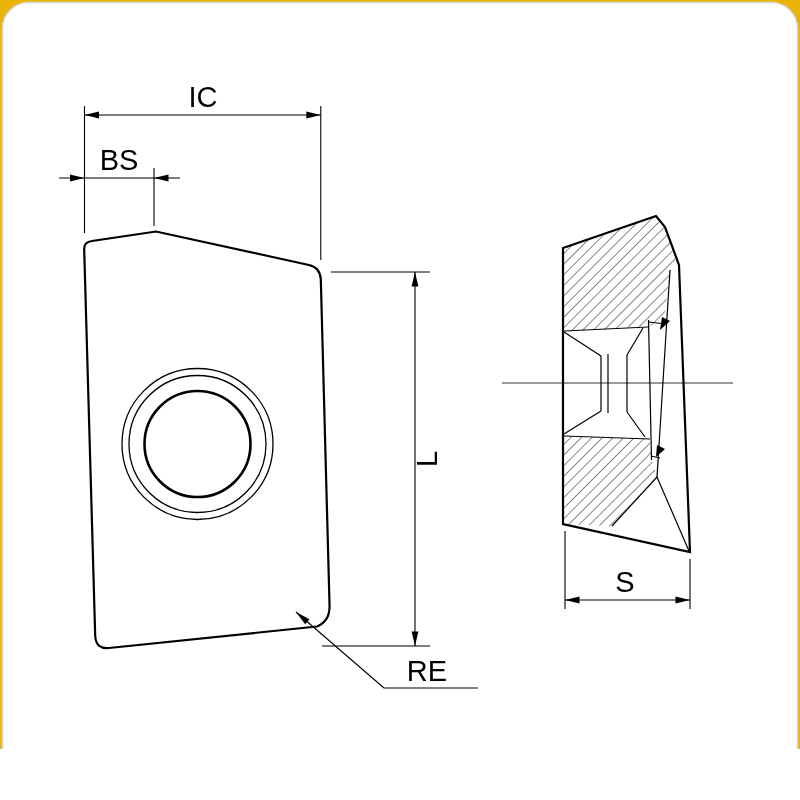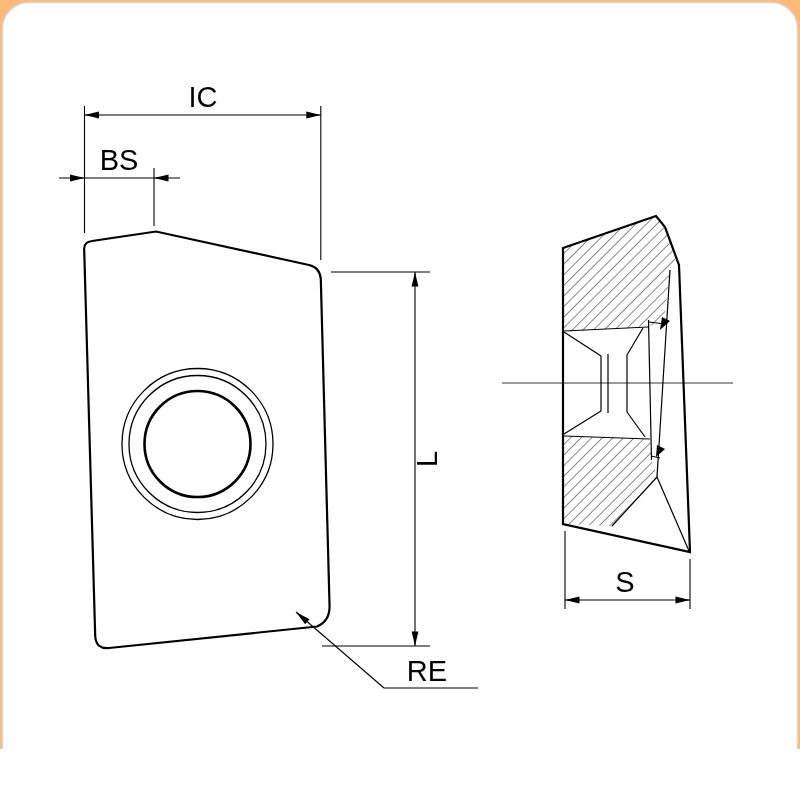--- a/index.html
+++ b/index.html
@@ -4,21 +4,21 @@
 <style>
   html, body {
     margin: 0;
     padding: 0;
     background: #ffffff;
   }
   .canvas {
     position: relative;
     width: 800px;
     height: 749px;
-    background: #fdba74;
+    background: #eab308;
     overflow: hidden;
     font-family: "Liberation Sans", sans-serif;
   }
   svg text {
     font-family: "Liberation Sans", sans-serif;
     font-size: 29px;
     fill: #000000;
     stroke: none;
     text-anchor: middle;
   }

